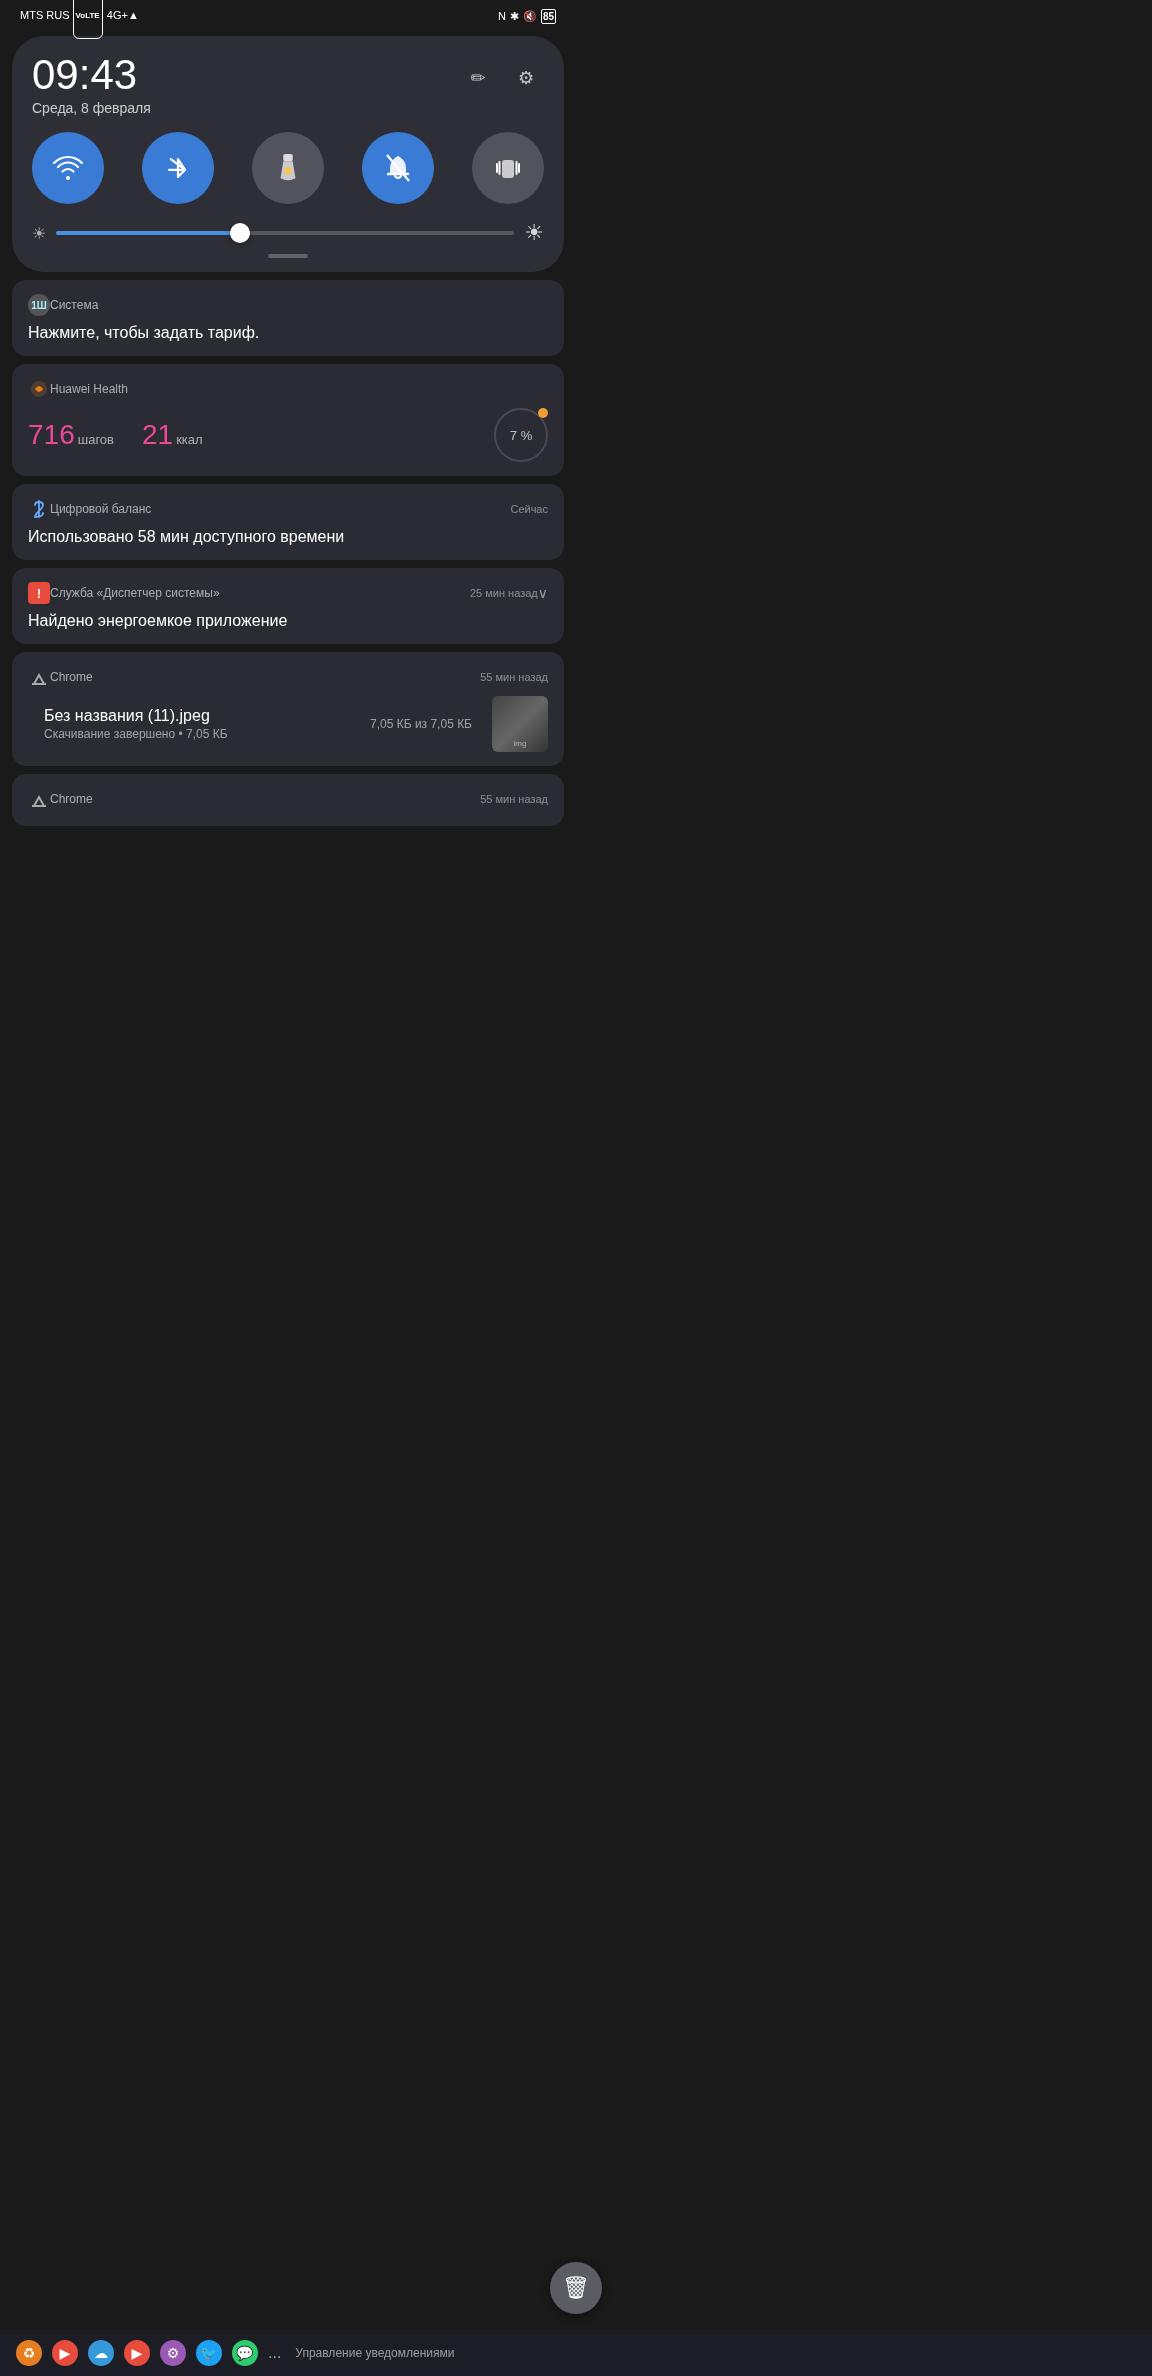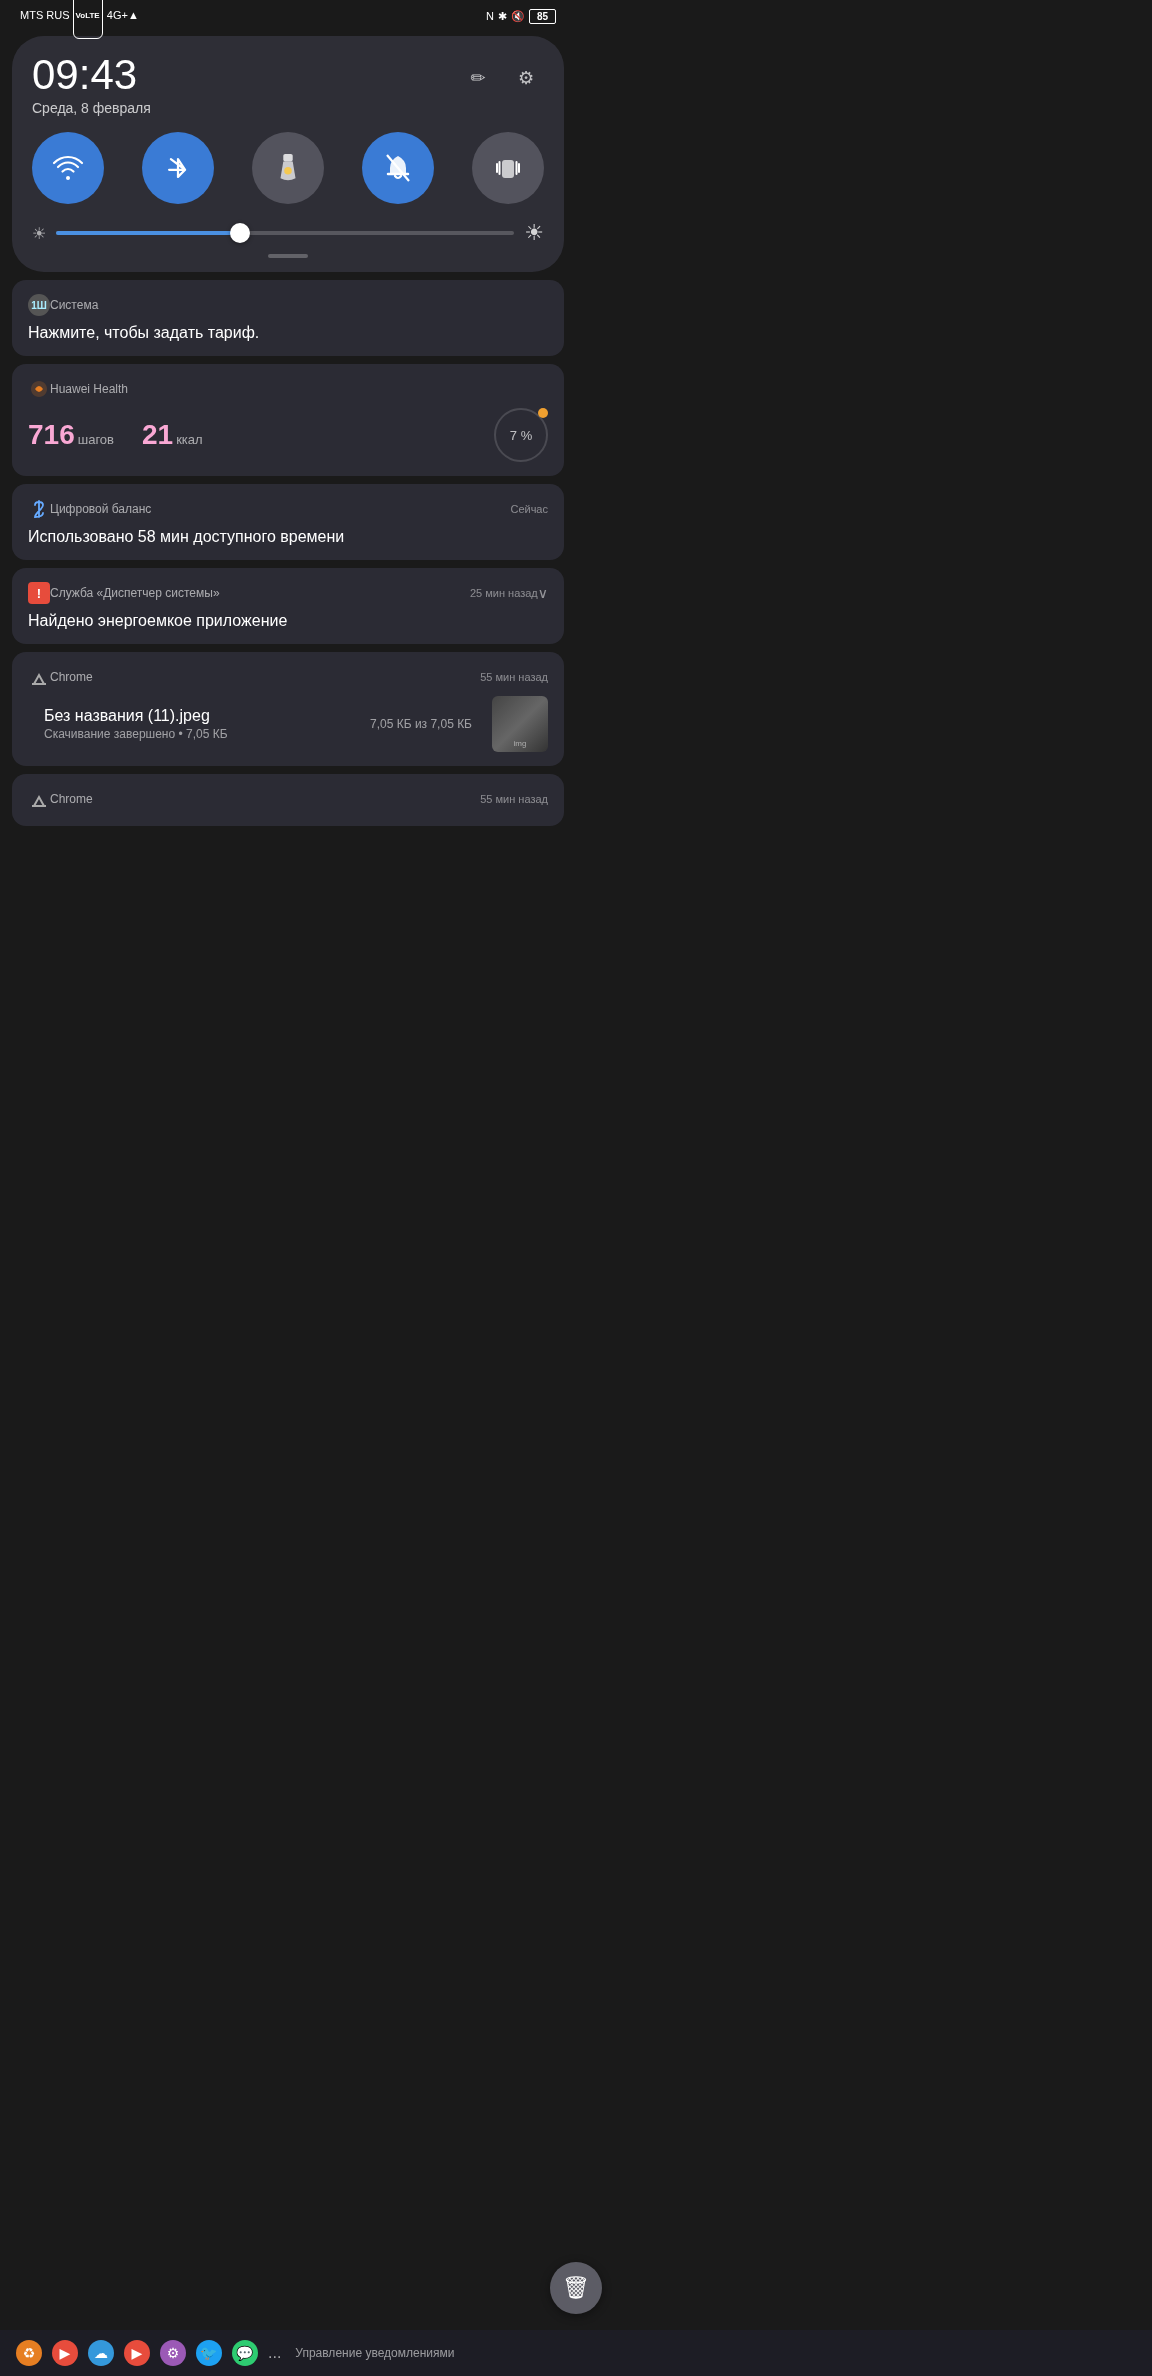--- a/index.html
+++ b/index.html
@@ -21,21 +21,21 @@
       padding: 8px 20px 4px;
       font-size: 11px;
       color: #fff;
       height: 28px;
     }
     .status-left { font-size: 11px; font-weight: 500; }
     .status-right { display: flex; align-items: center; gap: 4px; font-size: 11px; }
     .battery-box {
       border: 1.5px solid #fff;
       border-radius: 2px;
-      padding: 1px 7px;
+      padding: 1px 1px;
       font-size: 10px;
       font-weight: bold;
     }
 
     
     .quick-panel {
       margin: 8px 12px;
       background: rgba(50, 50, 60, 0.85);
       border-radius: 32px;
       padding: 18px 20px 14px;
@@ -176,21 +176,21 @@
     .huawei-stats {
       display: flex;
       align-items: center;
     }
     .huawei-stat {
       display: flex;
       align-items: baseline;
       gap: 3px;
       margin-right: 28px;
     }
-    .stat-num { font-size: 28px; font-weight: 700; color: #f9a8d4; }
+    .stat-num { font-size: 28px; font-weight: 400; color: #ec4899; }
     .stat-label { font-size: 13px; color: rgba(255,255,255,0.6); }
     .huawei-circle {
       margin-left: auto;
       width: 54px; height: 54px;
       border-radius: 50%;
       border: 2px solid rgba(255,255,255,0.15);
       display: flex; align-items: center; justify-content: center;
       font-size: 13px;
       color: rgba(255,255,255,0.7);
       position: relative;

